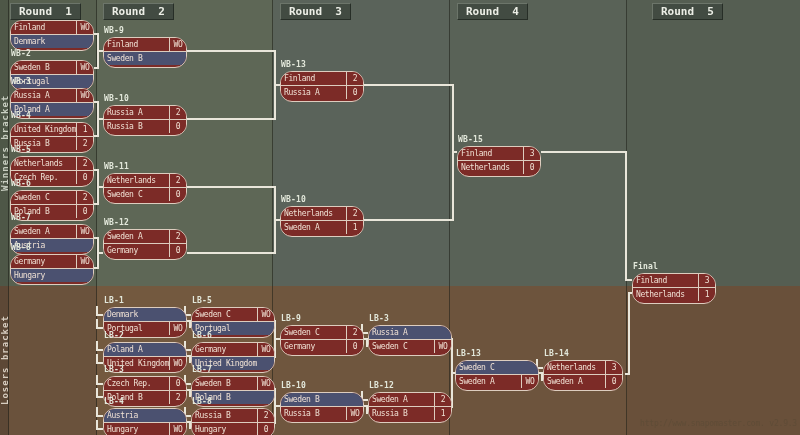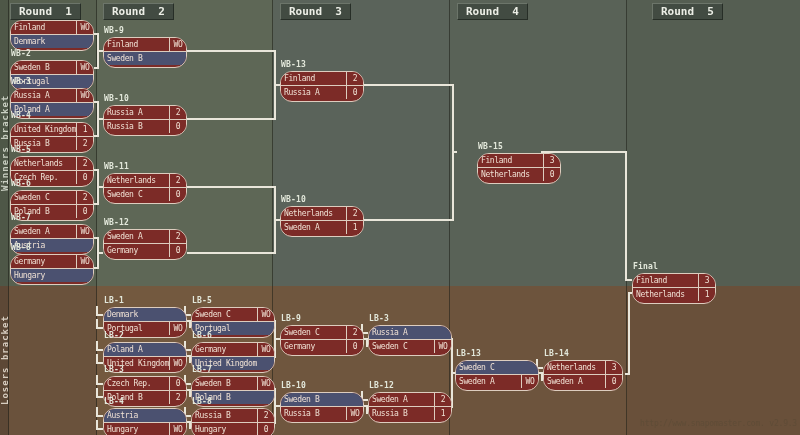--- a/index.html
+++ b/index.html
@@ -315,21 +315,21 @@
         <div class="r red">
           <span class="t">Netherlands</span>
           <span class="s">2</span>
         </div>
         <div class="r red">
           <span class="t">Sweden A</span>
           <span class="s">1</span>
         </div>
       </div>
     </div>
-  <div class="m" style="left:457px;top:142px;margin-left:20px;">
+  <div class="m" style="left:457px;top:135px;">
       <div class="ml">WB-15</div>
       <div class="bx">
         <div class="r red">
           <span class="t">Finland</span>
           <span class="s">3</span>
         </div>
         <div class="r red">
           <span class="t">Netherlands</span>
           <span class="s">0</span>
         </div>

